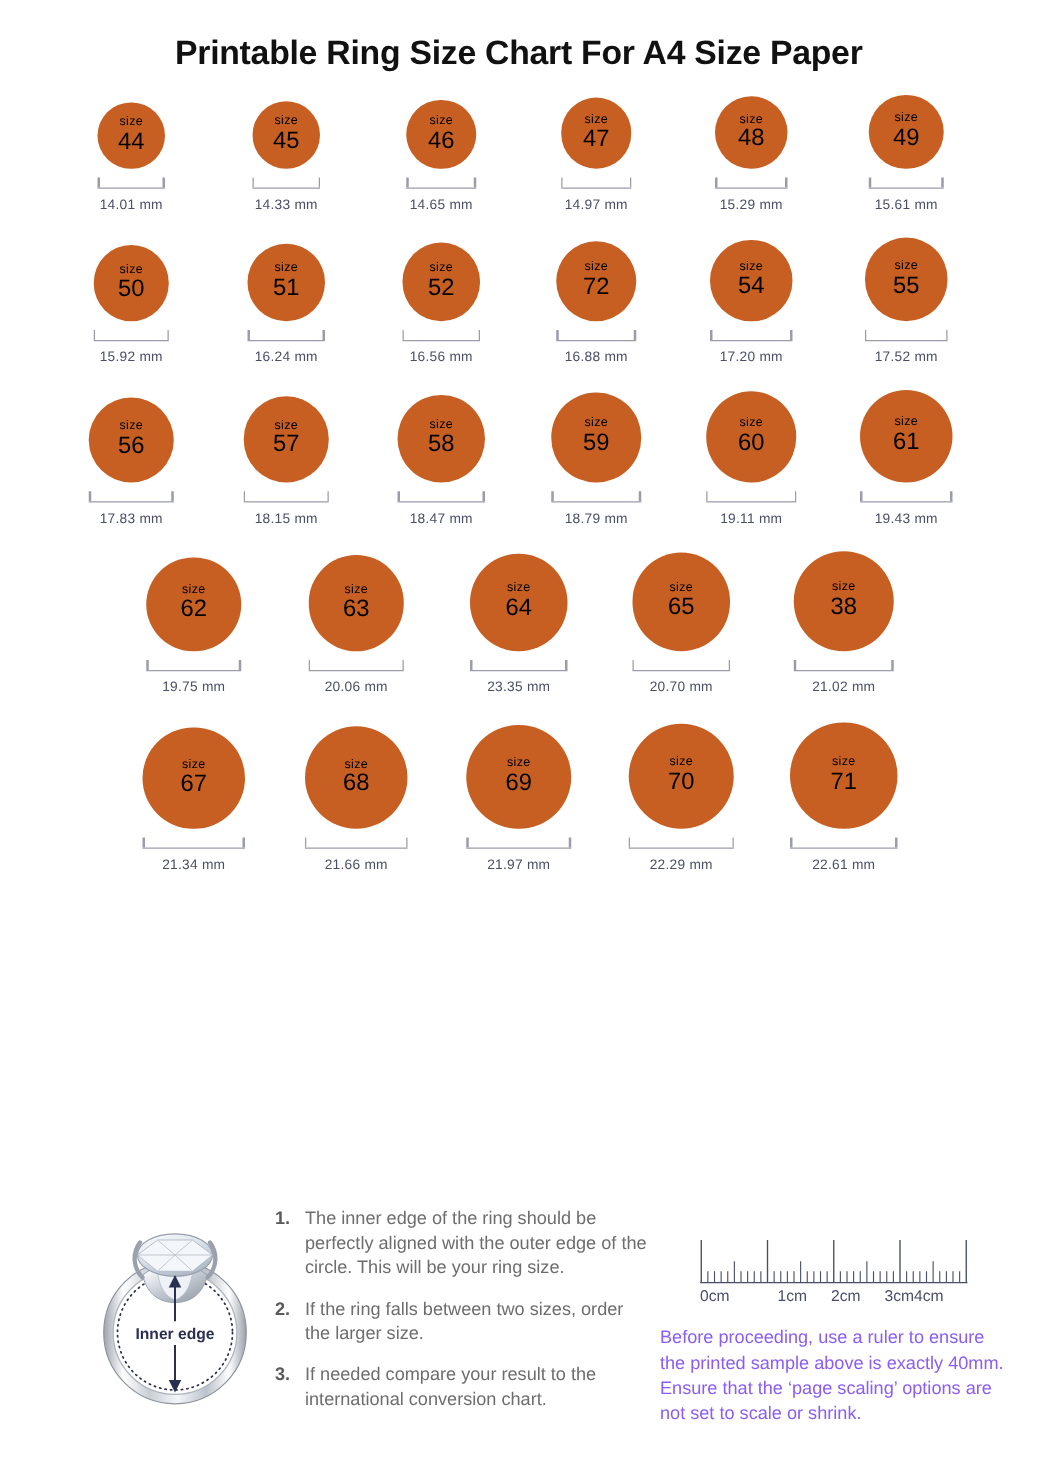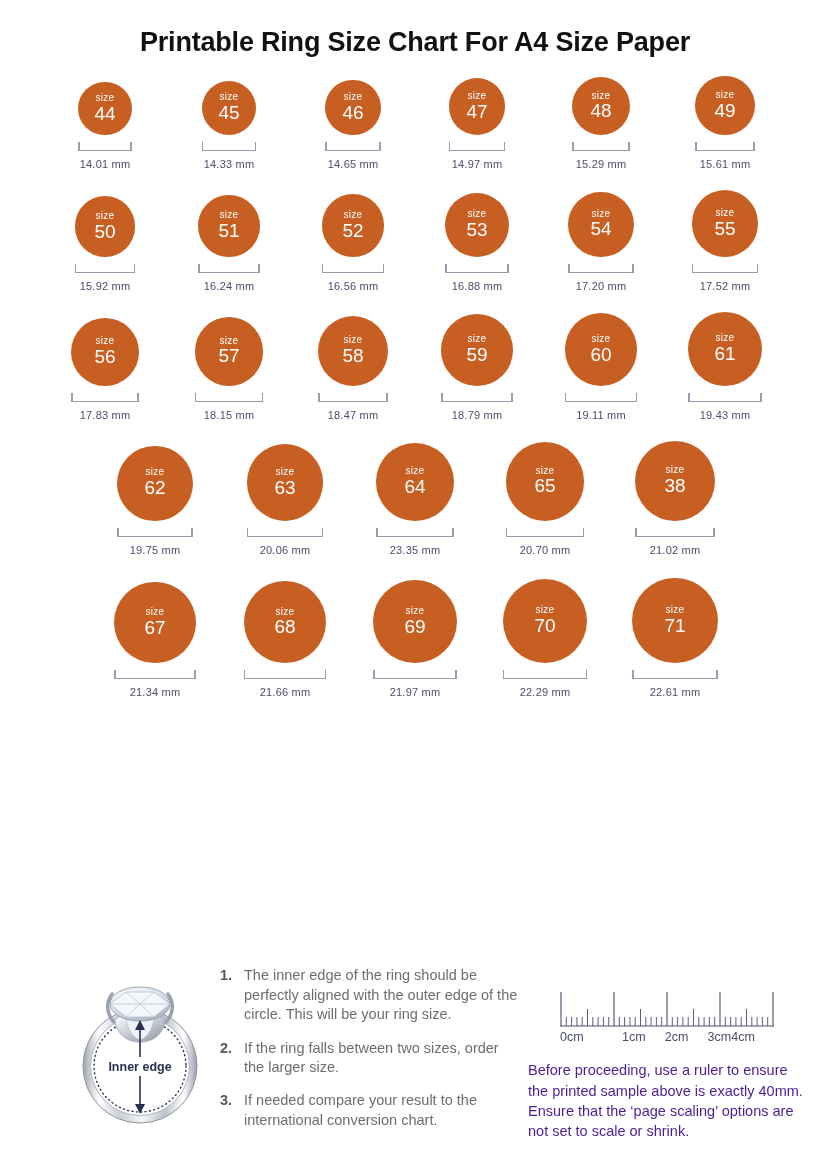--- a/index.html
+++ b/index.html
@@ -43,21 +43,21 @@
     justify-content: flex-end;
   }
   .circle-wrap {
     display: flex;
     align-items: flex-end;
     justify-content: center;
   }
   .circle {
     border-radius: 50%;
     background: #c75f22;
-    color: #ffffff;
+    color: #000000;
     display: flex;
     flex-direction: column;
     align-items: center;
     justify-content: center;
     line-height: 1.08;
     text-align: center;
   }
   .circle .lbl {
     font-size: 10px;
     letter-spacing: 0.3px;
@@ -152,21 +152,21 @@
     flex: 1 1 0;
     text-align: right;
     font-size: 12.5px;
     color: #4a4e69;
   }
   .ruler-labels span:first-child { text-align: left; }
   .ruler-labels span:last-child  { text-align: left; }
   .ruler-note {
     font-size: 14.5px;
     line-height: 1.4;
-    color: #4c1d95;
+    color: #8b5cf6;
     margin-top: 14px;
   }
 
   
   .ring-ill { width: 132px; height: 160px; display: block; }
 </style>
 </head>
 <body>
 
 <h1 class="title">Printable Ring Size Chart For A4 Size Paper</h1>
@@ -262,21 +262,21 @@
             <span class="num">52</span>
           </div>
         </div>
         <div class="bracket" style="width: 62.928px;"></div>
         <div class="mm">16.56 mm</div>
       </div>
       <div class="cell" style="width: 96px;">
         <div class="circle-wrap">
           <div class="circle" style="width: 64.144px; height: 64.144px; background: rgb(199, 95, 34);">
             <span class="lbl">size</span>
-            <span class="num">53</span>
+            <span class="num">72</span>
           </div>
         </div>
         <div class="bracket" style="width: 64.144px;"></div>
         <div class="mm">16.88 mm</div>
       </div>
       <div class="cell" style="width: 96px;">
         <div class="circle-wrap">
           <div class="circle" style="width: 65.36px; height: 65.36px; background: rgb(199, 95, 34);">
             <span class="lbl">size</span>
             <span class="num">54</span>

